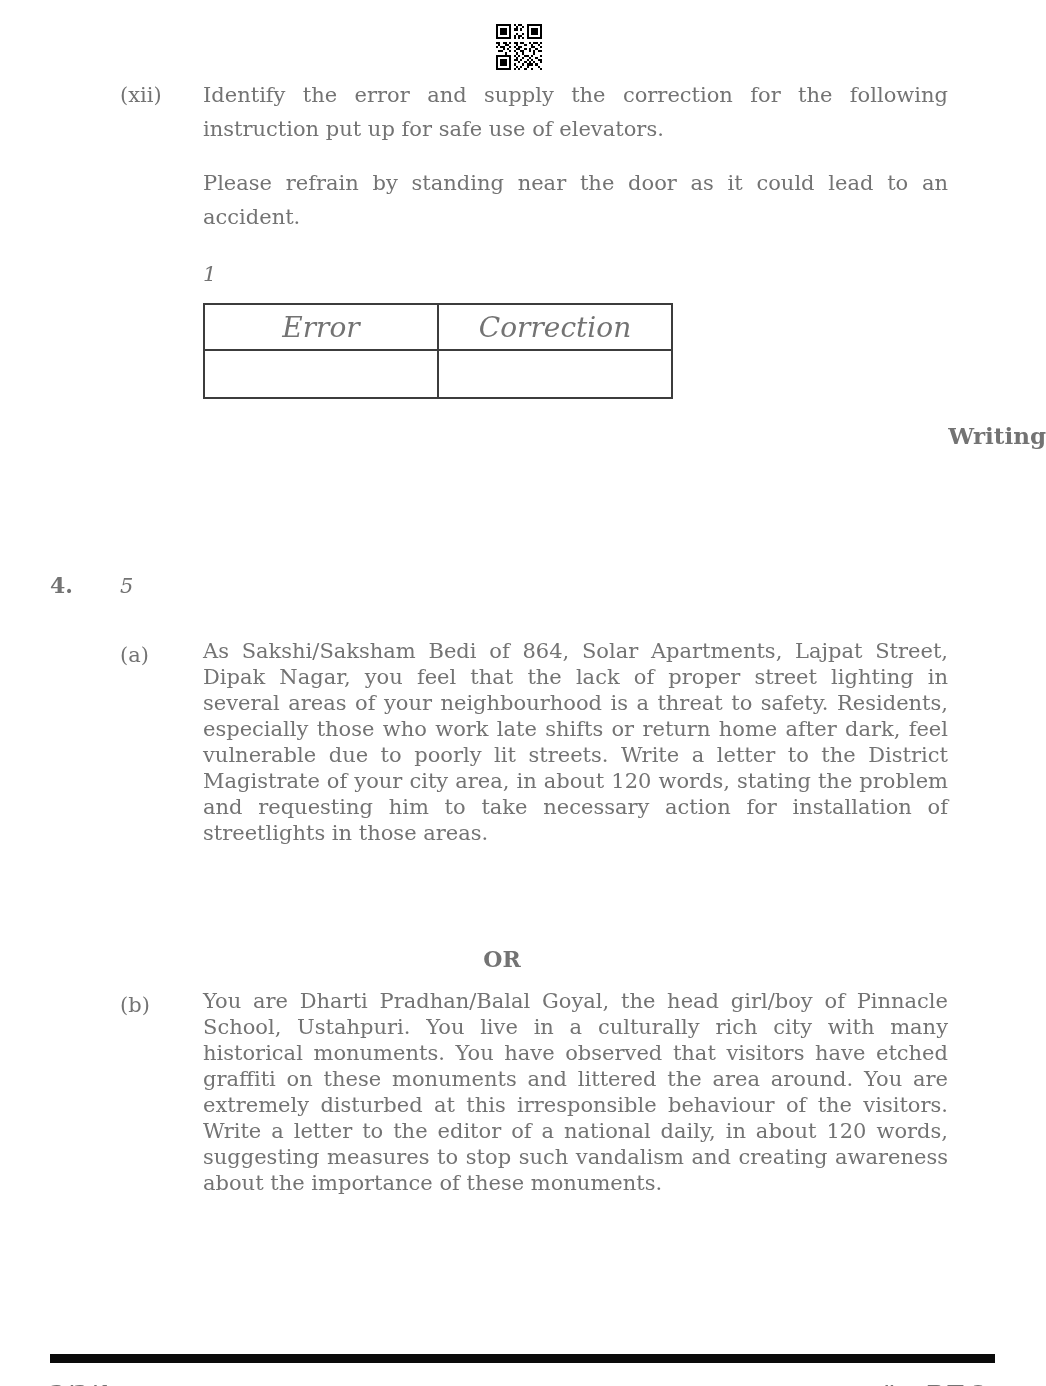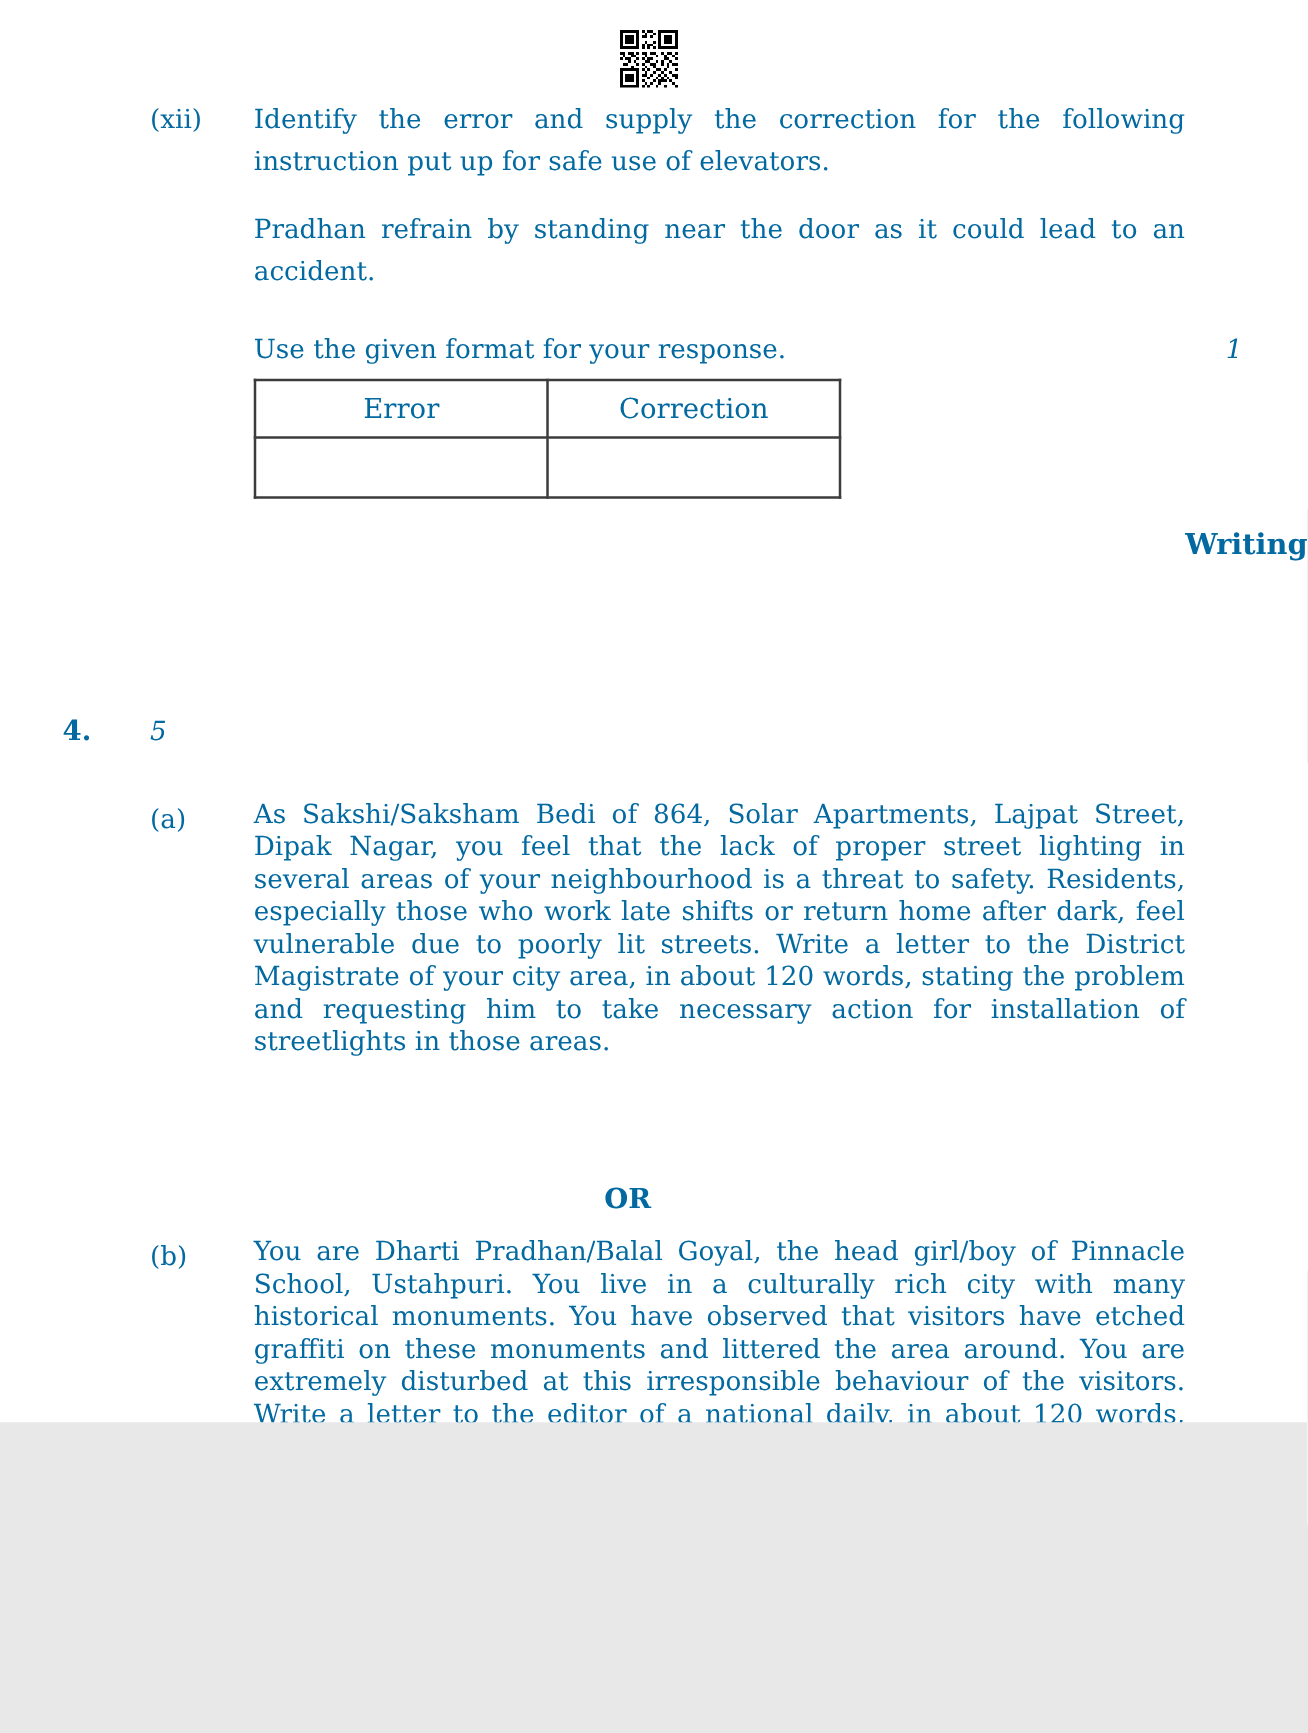--- a/index.html
+++ b/index.html
@@ -1,23 +1,23 @@
 <!DOCTYPE html>
 <html><head>
 <meta charset="utf-8">
 <style>
   * { margin: 0; padding: 0; box-sizing: border-box; }
   html, body { background: #e8e8e8; }
   .page {
     position: relative;
     width: 1046px;
-    height: 1138px;
+    height: 1386px;
     margin: 0 auto;
     background: #ffffff;
-    color: #0369a1;
+    color: #737373;
     font-family: "DejaVu Serif", "Liberation Serif", serif;
     overflow: hidden;
   }
   .qr {
     position: absolute;
     top: 24px;
     left: 494px;
     width: 50px;
     height: 46px;
   }
@@ -39,21 +39,22 @@
   .marks { font-style: italic; font-size: 21px; }
 
   .ec-table {
     position: absolute; top: 303px; left: 203px;
     width: 470px; border-collapse: collapse;
     table-layout: fixed;
   }
   .ec-table th, .ec-table td {
     border: 2px solid #3c3c3c;
     font-weight: normal;
-    font-size: 22px;
+    font-style: italic;
+    font-size: 28px;
     text-align: center;
     vertical-align: middle;
   }
   .ec-table th { height: 46px; }
   .ec-table td { height: 48px; }
 
   .writing-heading {
     position: absolute; top: 422px; left: 0; width: 100%;
     text-align: right; font-weight: bold; font-size: 23px;
   }
@@ -202,24 +203,23 @@
         <rect x="16" y="20" width="1" height="1"></rect>
         <rect x="20" y="20" width="1" height="1"></rect>
     </g>
   </svg>
 
   <div class="row qxii-row body-text">
     <span class="q-label">(xii)</span>
     <span class="q-text">Identify the error and supply the correction for the following instruction put up for safe use of elevators.</span>
   </div>
 
-  <div class="instruction-para body-text">Pradhan refrain by standing near the door as it could lead to an accident.</div>
+  <div class="instruction-para body-text">Please refrain by standing near the door as it could lead to an accident.</div>
 
   <div class="format-row">
-    <span class="body-text">Use the given format for your response.</span>
     <span class="marks">1</span>
   </div>
 
   <table class="ec-table">
     <thead>
       <tr>
         <th>Error</th>
         <th>Correction</th>
       </tr>
     </thead>

